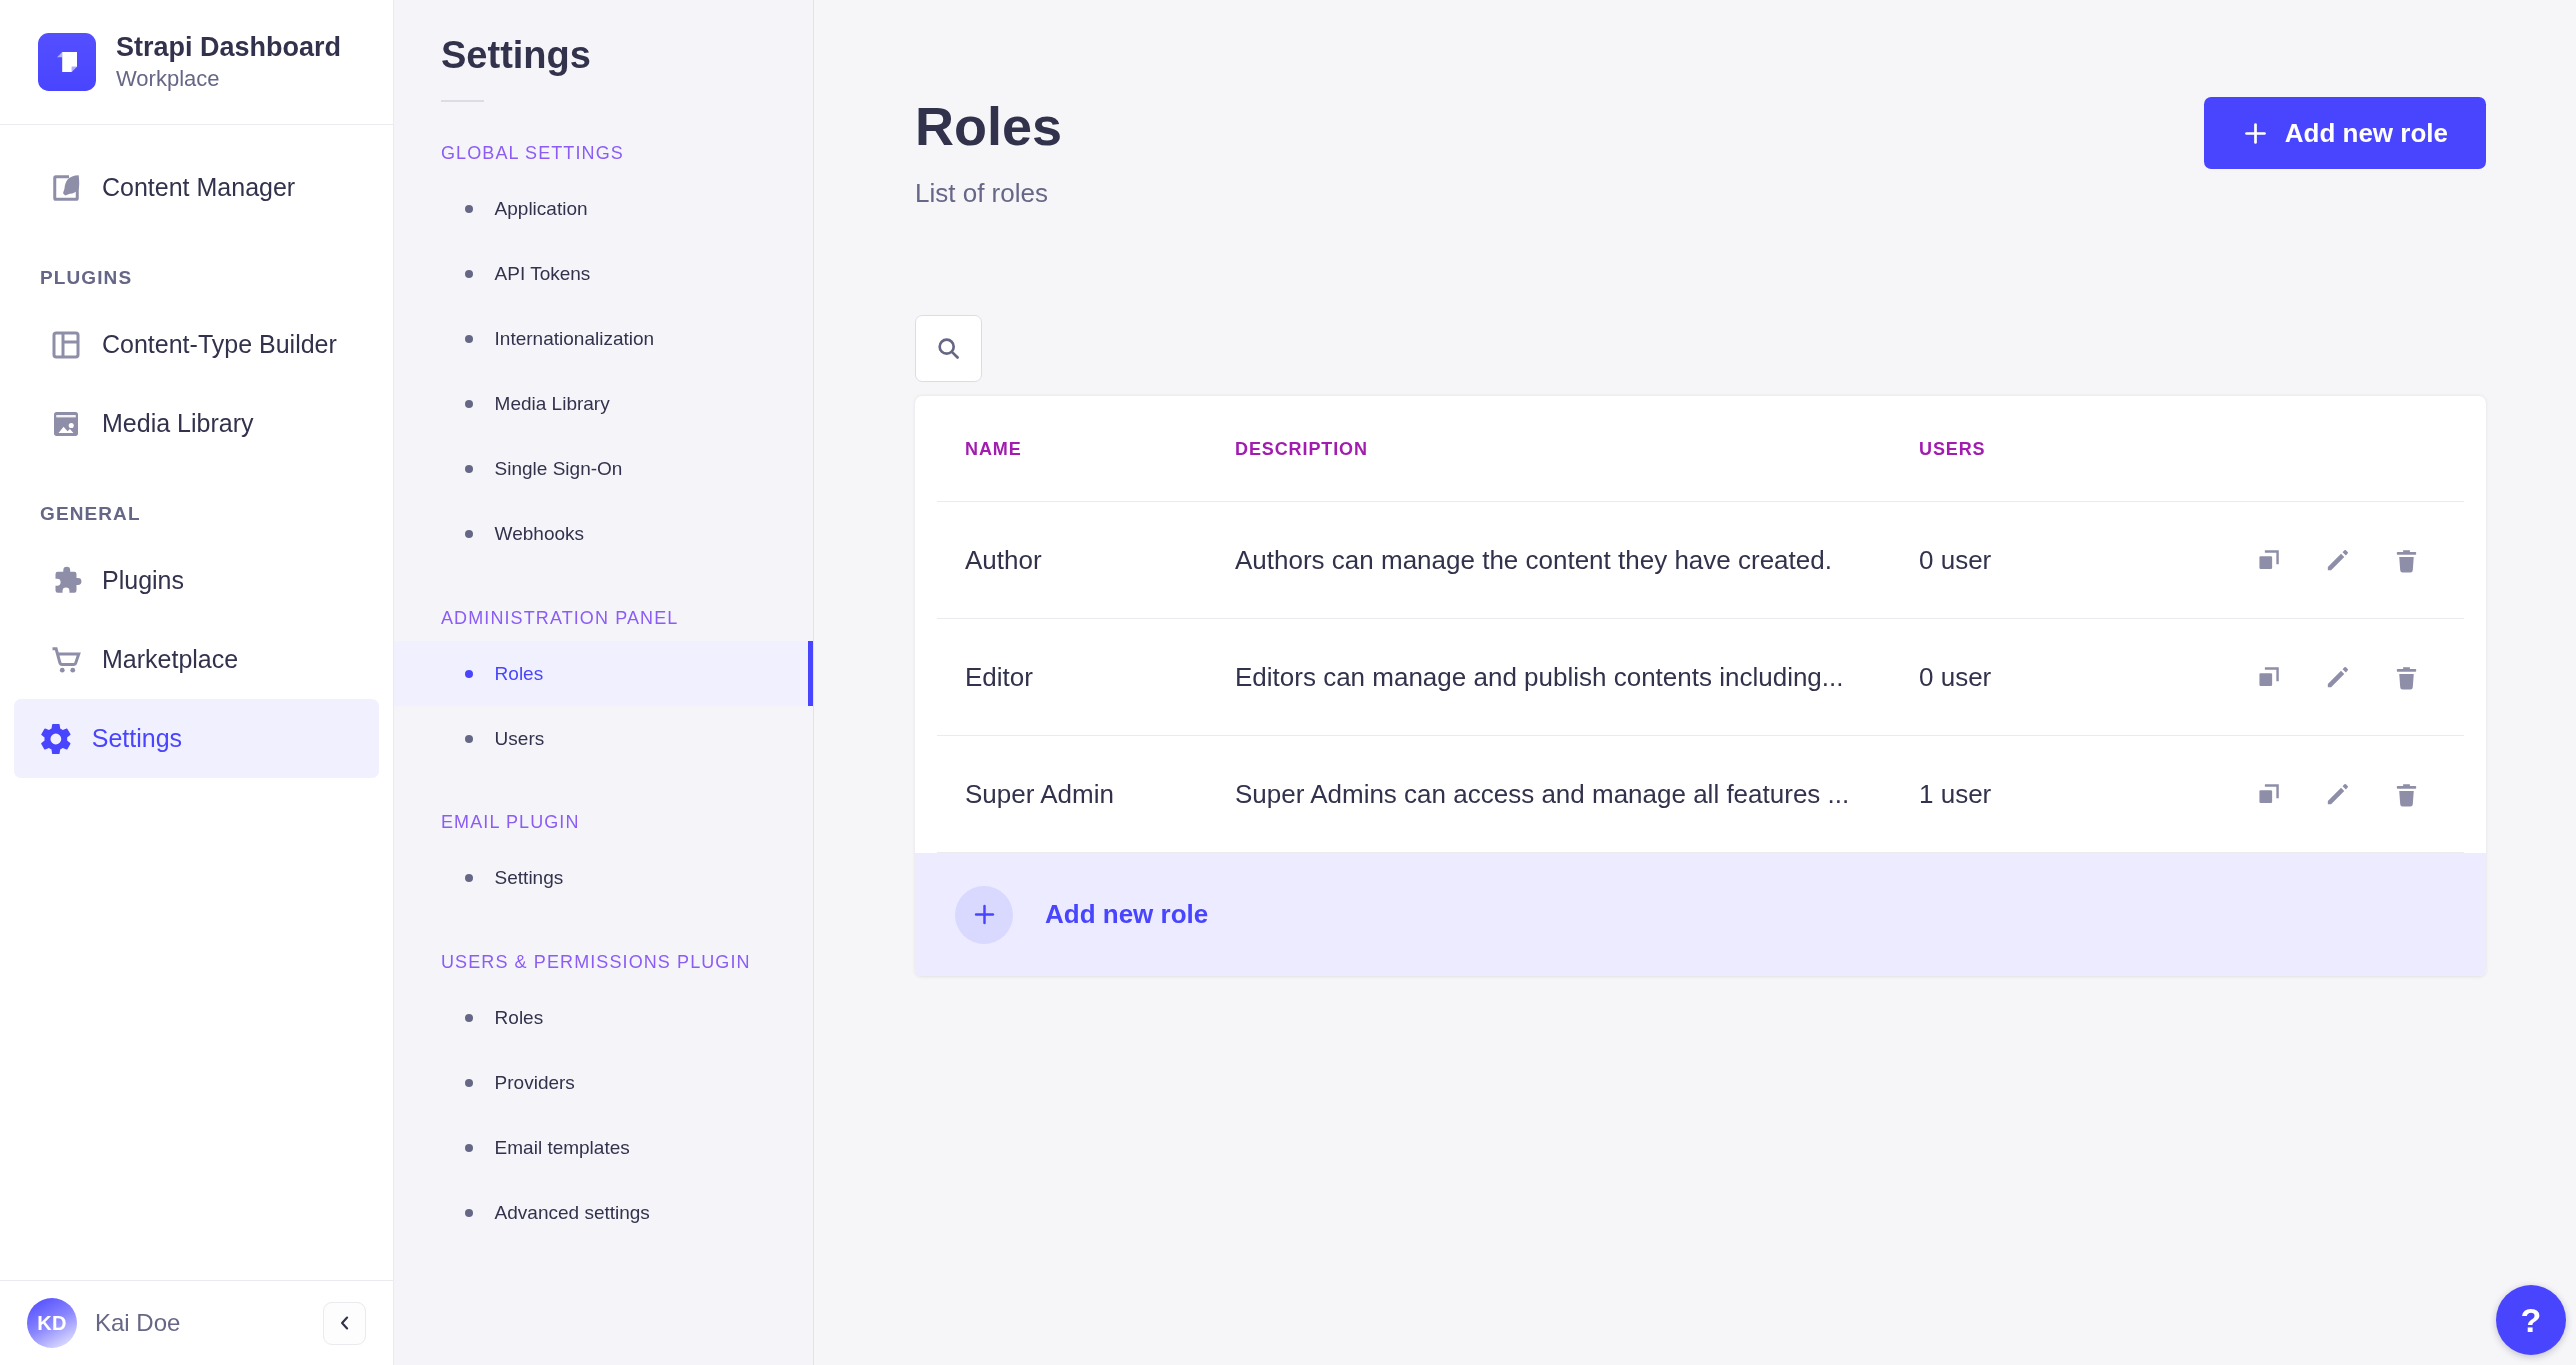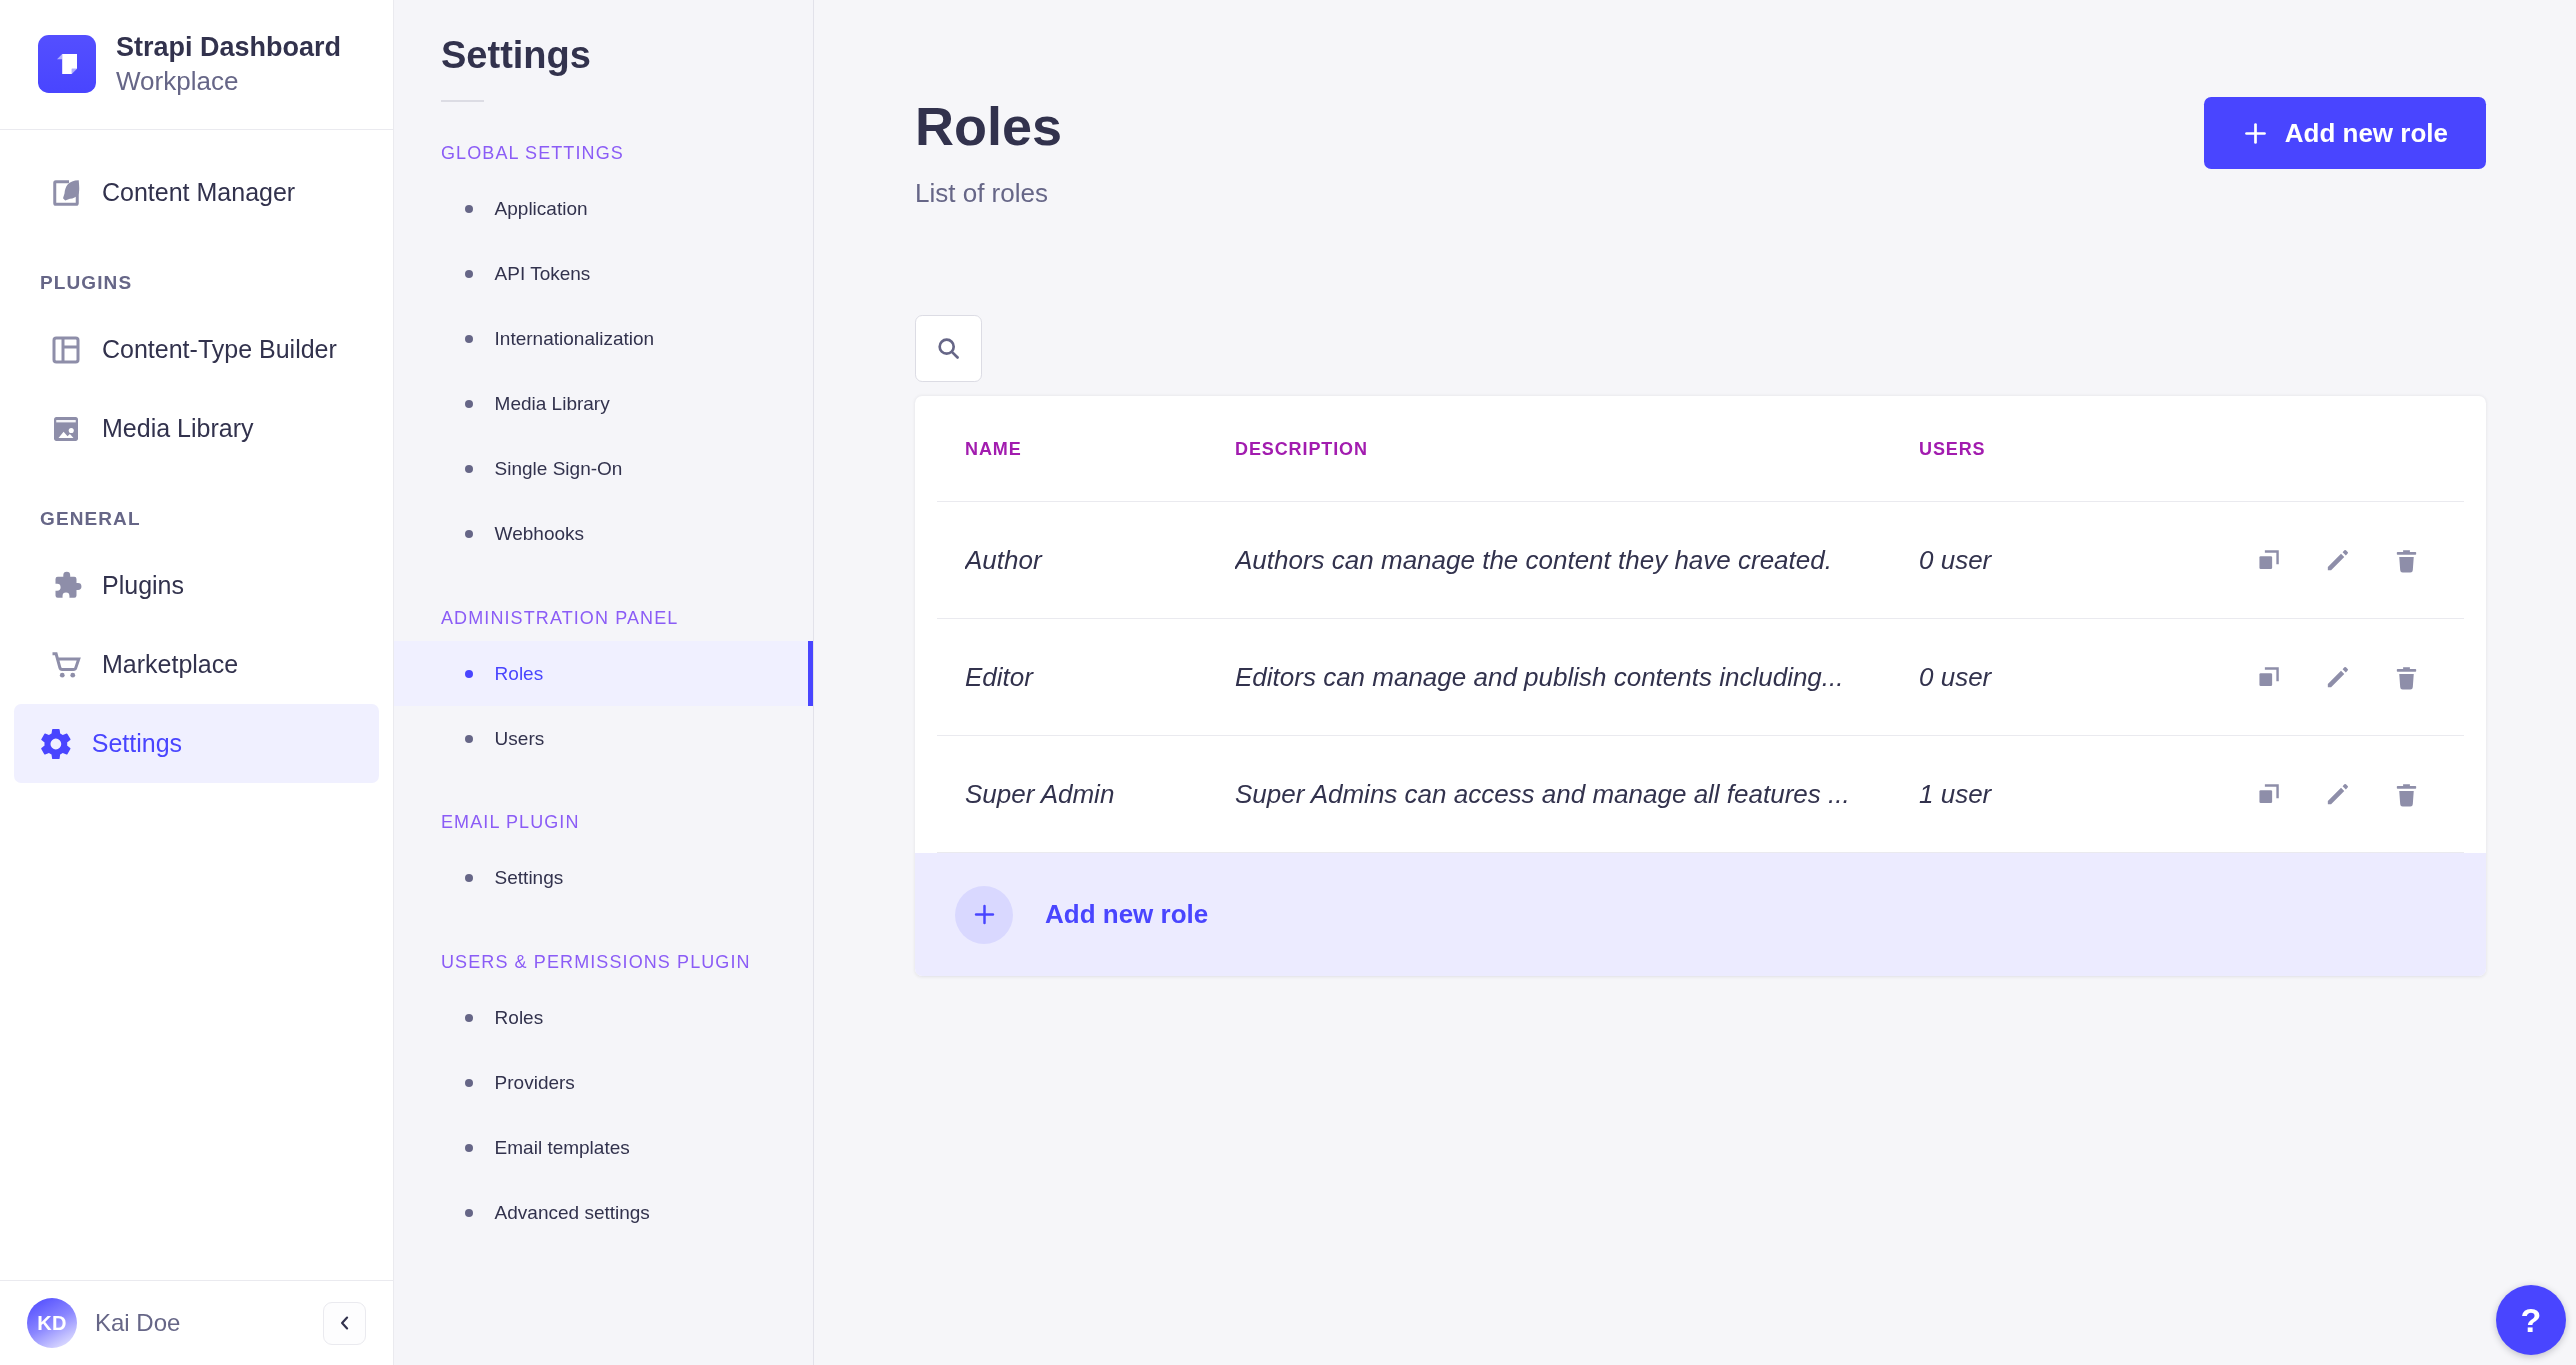--- a/index.html
+++ b/index.html
@@ -22,21 +22,21 @@
     padding:32px 38px; border-bottom:0.9px solid #eaeaef;
     cursor:pointer;
   }
   .logo {
     width:58px; height:58px; border-radius:10.8px;
     background:linear-gradient(180deg,#544fff,#4945ff);
     display:flex; align-items:center; justify-content:center;
     flex:none;
   }
   .brand-title { font-size:27px; font-weight:700; color:#32324d; line-height:1.15; }
-  .brand-sub { font-size:26px; color:#666687; margin-top:2.7px; }
+  .brand-sub { font-size:22px; color:#666687; margin-top:2.7px; }
 
   .side-nav { flex:1; padding-top:23.4px; }
   .nav-item {
     display:flex; align-items:center; gap:18px;
     height:79px; padding-left:48px; cursor:pointer;
     font-size:25px; font-weight:500; color:#32324d;
   }
   .nav-item .ic { width:36px; height:36px; color:#8e8ea9; flex:none; }
   .nav-item.active {
     margin:0 14.4px; padding-left:23.4px; border-radius:7.2px;
@@ -122,21 +122,21 @@
     align-items:center; padding:0 50px; position:relative;
   }
   .row::after {
     content:""; position:absolute; left:21.6px; right:21.6px; bottom:0;
     height:0.9px; background:#eaeaef;
   }
   .t-head { height:106px; }
   .t-head .th {
     font-size:18px; font-weight:700; letter-spacing:0.9px; color:#a21caf;
   }
-  .t-row { height:117px; font-size:26px; color:#32324d;font-style:italic; }
+  .t-row { height:117px; font-size:26px; color:#32324d; }
   .t-row .cell { white-space:nowrap; overflow:hidden; }
   .actions { display:flex; justify-content:flex-end; gap:38px; padding-right:12.6px; }
   .icon-btn {
     background:none; border:none; cursor:pointer; color:#8e8ea9;
     width:31px; height:31px; padding:0;
   }
   .t-footer {
     height:123px; background:#ecebff;
     display:flex; align-items:center; gap:32px; padding-left:40px;
     cursor:pointer;

